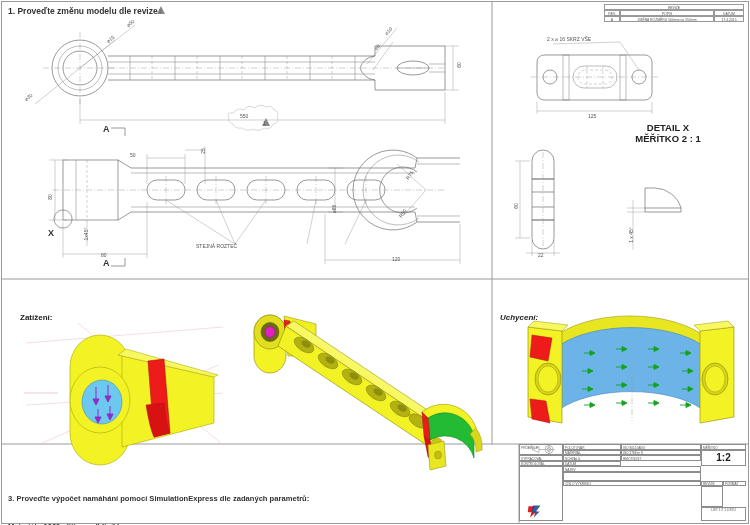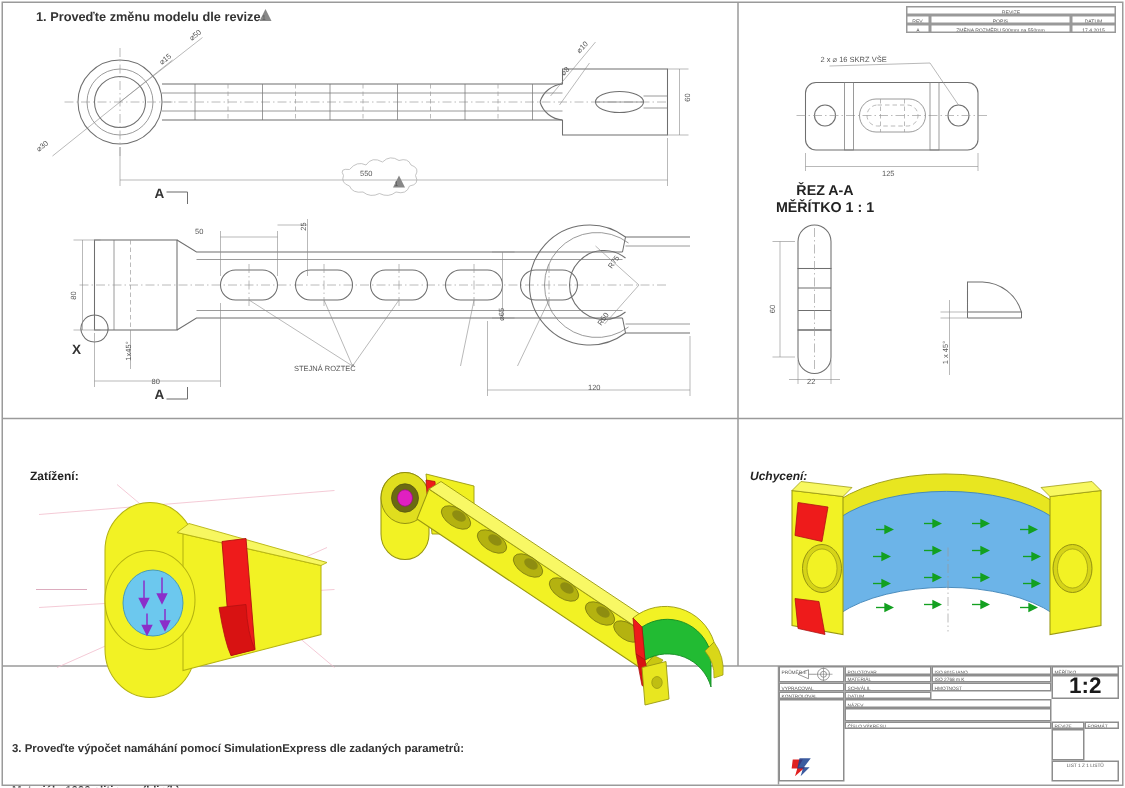--- a/index.html
+++ b/index.html
@@ -6,21 +6,21 @@
   body{width:750px;height:525px;overflow:hidden;
        font-family:"Liberation Sans",sans-serif;color:#2b2b2b;}
   #sheet{position:relative;width:750px;height:525px;background:#fff;}
 
   
   .abs{position:absolute;}
   .txt{position:absolute;white-space:pre;line-height:1.15;}
   .dimtxt{position:absolute;font-size:5px;color:#555;white-space:nowrap;}
 
   
-  .task1{left:24px;top:6px;font-size:8.5px;font-weight:bold;color:#333;}
+  .task1{left:8px;top:6px;font-size:8.5px;font-weight:bold;color:#333;}
   .task2{left:8px;top:477px;font-size:7.6px;font-weight:bold;color:#333;}
   .task2 div{line-height:10.4px;}
 
   
   .revtri{display:inline-block;width:0;height:0;border-left:4.5px solid transparent;
           border-right:4.5px solid transparent;border-bottom:8px solid transparent;
           position:relative;}
   .revtri::after{content:"";position:absolute;left:-4.5px;top:0;width:0;height:0;
           border-left:4.5px solid transparent;border-right:4.5px solid transparent;
           border-bottom:8px solid #888;}
@@ -32,21 +32,21 @@
   #revtable .cell{position:absolute;border:0.5px solid #999;box-sizing:border-box;
         color:#555;text-align:center;overflow:hidden;}
   #revtable .hdr{background:#fff;}
 
   
   #titleblock{left:519px;top:444px;width:227px;height:77px;}
   #titleblock .c{position:absolute;border:0.5px solid #8d8d8d;box-sizing:border-box;
         font-size:3.2px;color:#555;padding:0.5px 1px;overflow:hidden;}
   #titleblock .big{font-size:15px;font-weight:bold;color:#1a1a1a;
         display:flex;align-items:center;justify-content:center;}
-  #titleblock .mid{font-size:15px;font-weight:bold;color:#1a1a1a;
+  #titleblock .mid{font-size:10px;font-weight:bold;color:#1a1a1a;
         display:flex;align-items:center;justify-content:center;}
 
   .sv-logo{position:absolute;left:527px;top:486px;display:flex;align-items:center;}
   .sv-mark{width:15px;height:15px;position:relative;}
   .sv-text{font-size:11px;font-weight:bold;color:#1a3f8f;letter-spacing:-.3px;
         font-family:"Liberation Sans",sans-serif;margin-top:39px;}
 
   
   .secthead{position:absolute;font-size:9.5px;font-weight:bold;color:#222;
         text-align:center;line-height:11px;}
@@ -257,24 +257,20 @@
   <div class="dimtxt" style="left:130px;top:152px;">50</div>
   <div class="dimtxt" style="left:200px;top:148px;transform:rotate(-90deg);">25</div>
   <div class="dimtxt" style="left:101px;top:252px;">80</div>
   <div class="dimtxt" style="left:392px;top:256px;">120</div>
   <div class="dimtxt" style="left:80px;top:231px;transform:rotate(-90deg);">1x45°</div>
   <div class="dimtxt" style="left:330px;top:206px;transform:rotate(-90deg);">⌀65</div>
   <div class="dimtxt" style="left:405px;top:172px;transform:rotate(-55deg);">R75</div>
   <div class="dimtxt" style="left:398px;top:210px;transform:rotate(-55deg);">R50</div>
   <div class="dimtxt" style="left:196px;top:243px;">STEJNÁ ROZTEČ</div>
 
-  <div class="secthead" style="left:505px;top:122px;width:90px;">
-    <div>ŘEZ A-A</div>
-    <div>MĚŘÍTKO 1 : 1</div>
-  </div>
   <svg width="110" height="115" style="left:510px;top:150px;">
     <defs>
       <pattern id="hatchA" width="4" height="4" patternTransform="rotate(45)" patternUnits="userSpaceOnUse">
         <line class="hatch" x1="0" y1="0" x2="0" y2="4"></line>
       </pattern>
     </defs>
     <path class="drw" d="M22 11 a11 11 0 0 1 22 0 L44 29 L22 29 Z" fill="url(#hatchA)"></path>
     <path class="drw" d="M22 88 a11 11 0 0 0 22 0 L44 70 L22 70 Z" fill="url(#hatchA)"></path>
     <rect class="drw" x="22" y="29" width="22" height="41" fill="none"></rect>
     <line class="drw" x1="22" y1="42" x2="44" y2="42"></line>
@@ -285,20 +281,24 @@
     <line class="dim" x1="5" y1="11" x2="20" y2="11"></line>
     <line class="dim" x1="5" y1="88" x2="20" y2="88"></line>
 
     <line class="dim" x1="22" y1="90" x2="22" y2="106"></line>
     <line class="dim" x1="44" y1="90" x2="44" y2="106"></line>
     <line class="dim" x1="16" y1="103" x2="50" y2="103"></line>
   </svg>
   <div class="dimtxt" style="left:513px;top:203px;transform:rotate(-90deg);">60</div>
   <div class="dimtxt" style="left:538px;top:252px;">22</div>
 
+  <div class="secthead" style="left:620px;top:122px;width:96px;">
+    <div>DETAIL X</div>
+    <div>MĚŘÍTKO 2 : 1</div>
+  </div>
   <svg width="110" height="100" style="left:625px;top:160px;">
     <path class="drw" d="M20 48 L20 28 L30 28 A28 28 0 0 1 56 48 Z" fill="none"></path>
     <line class="drw" x1="20" y1="52" x2="56" y2="52"></line>
     <line class="drw" x1="20" y1="48" x2="20" y2="52"></line>
     <line class="drw" x1="56" y1="48" x2="56" y2="52"></line>
 
     <line class="dim" x1="2" y1="48" x2="20" y2="48"></line>
     <line class="dim" x1="2" y1="52" x2="20" y2="52"></line>
     <line class="dim" x1="8" y1="40" x2="8" y2="90"></line>
   </svg>

